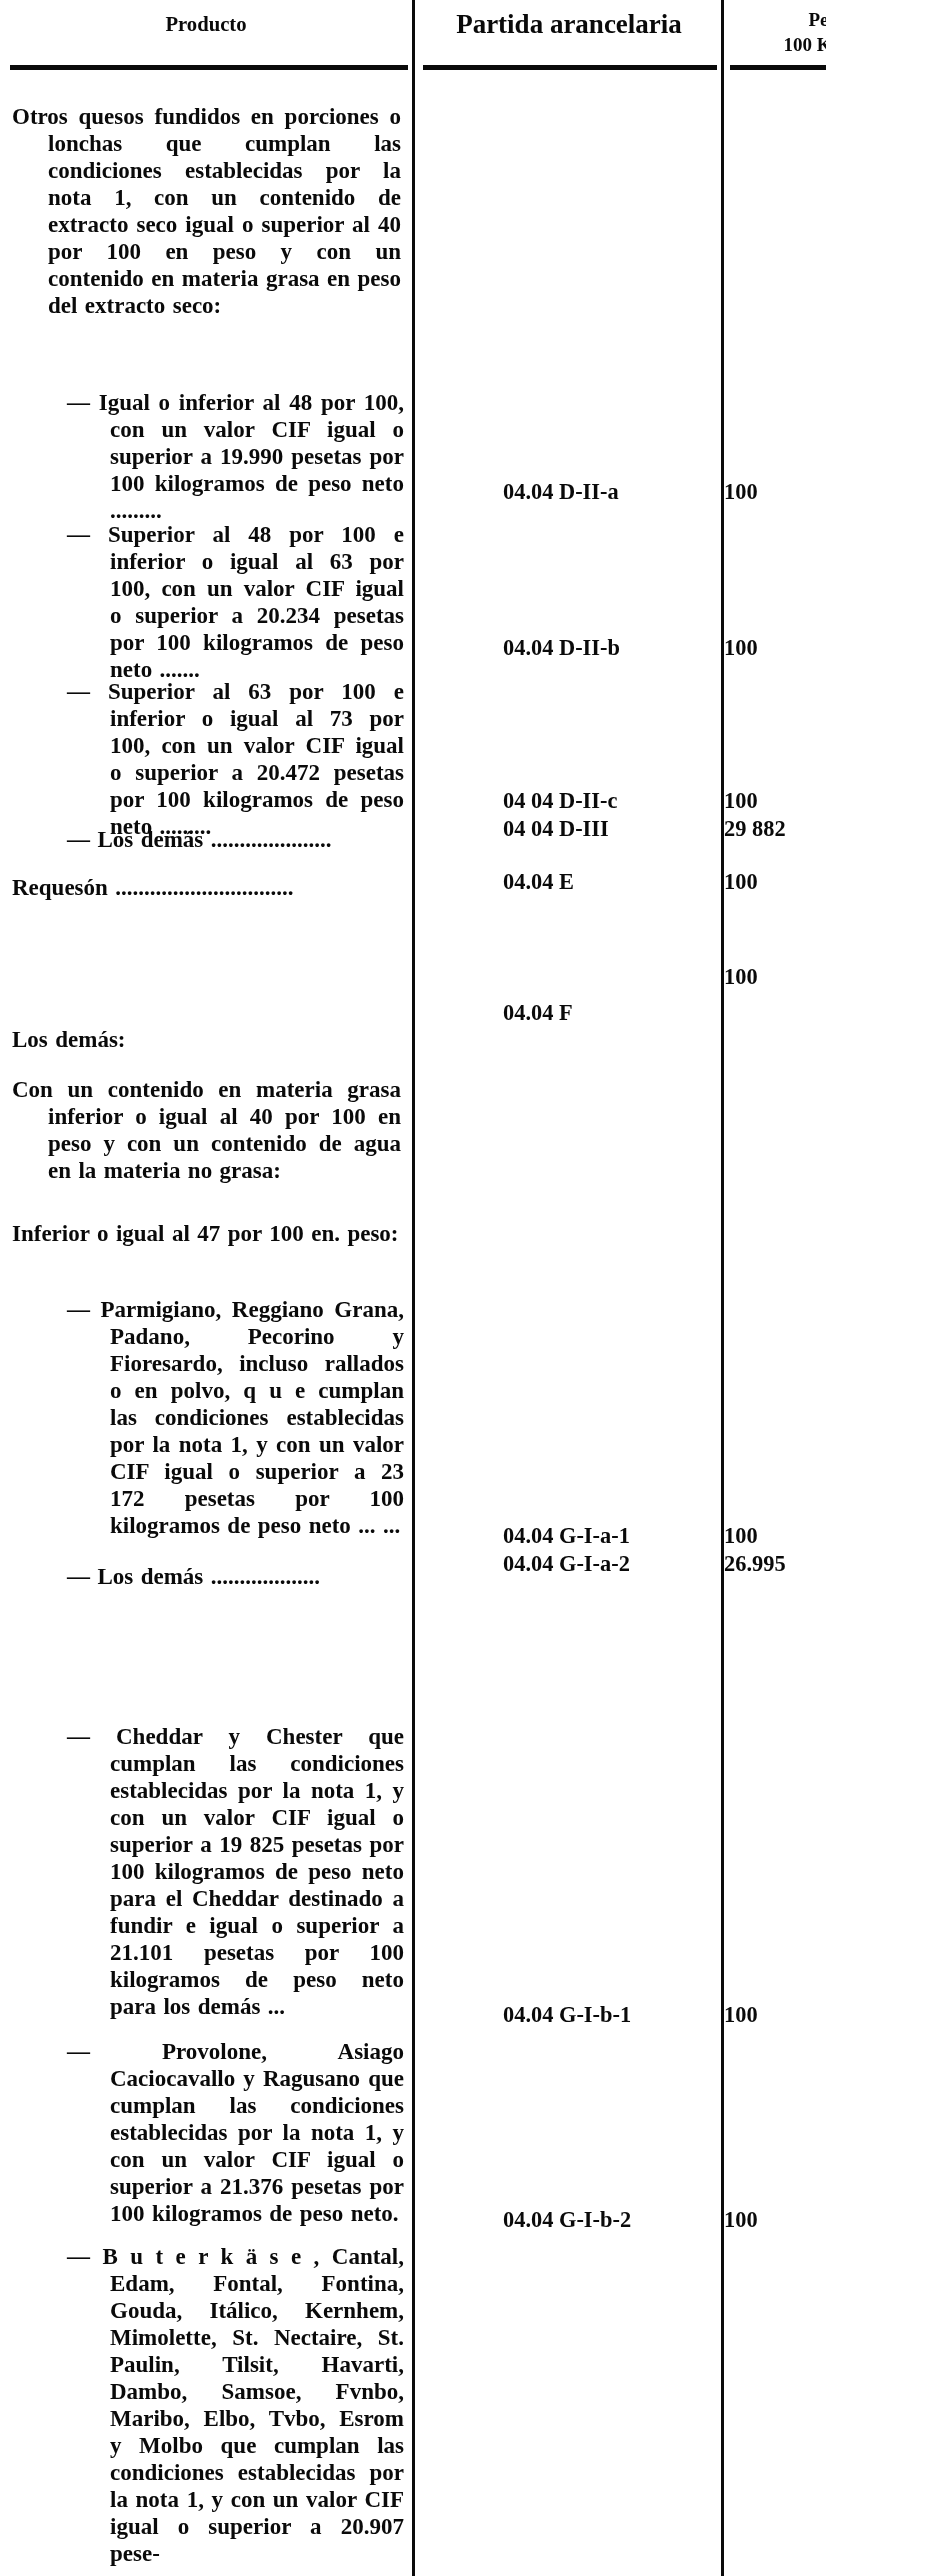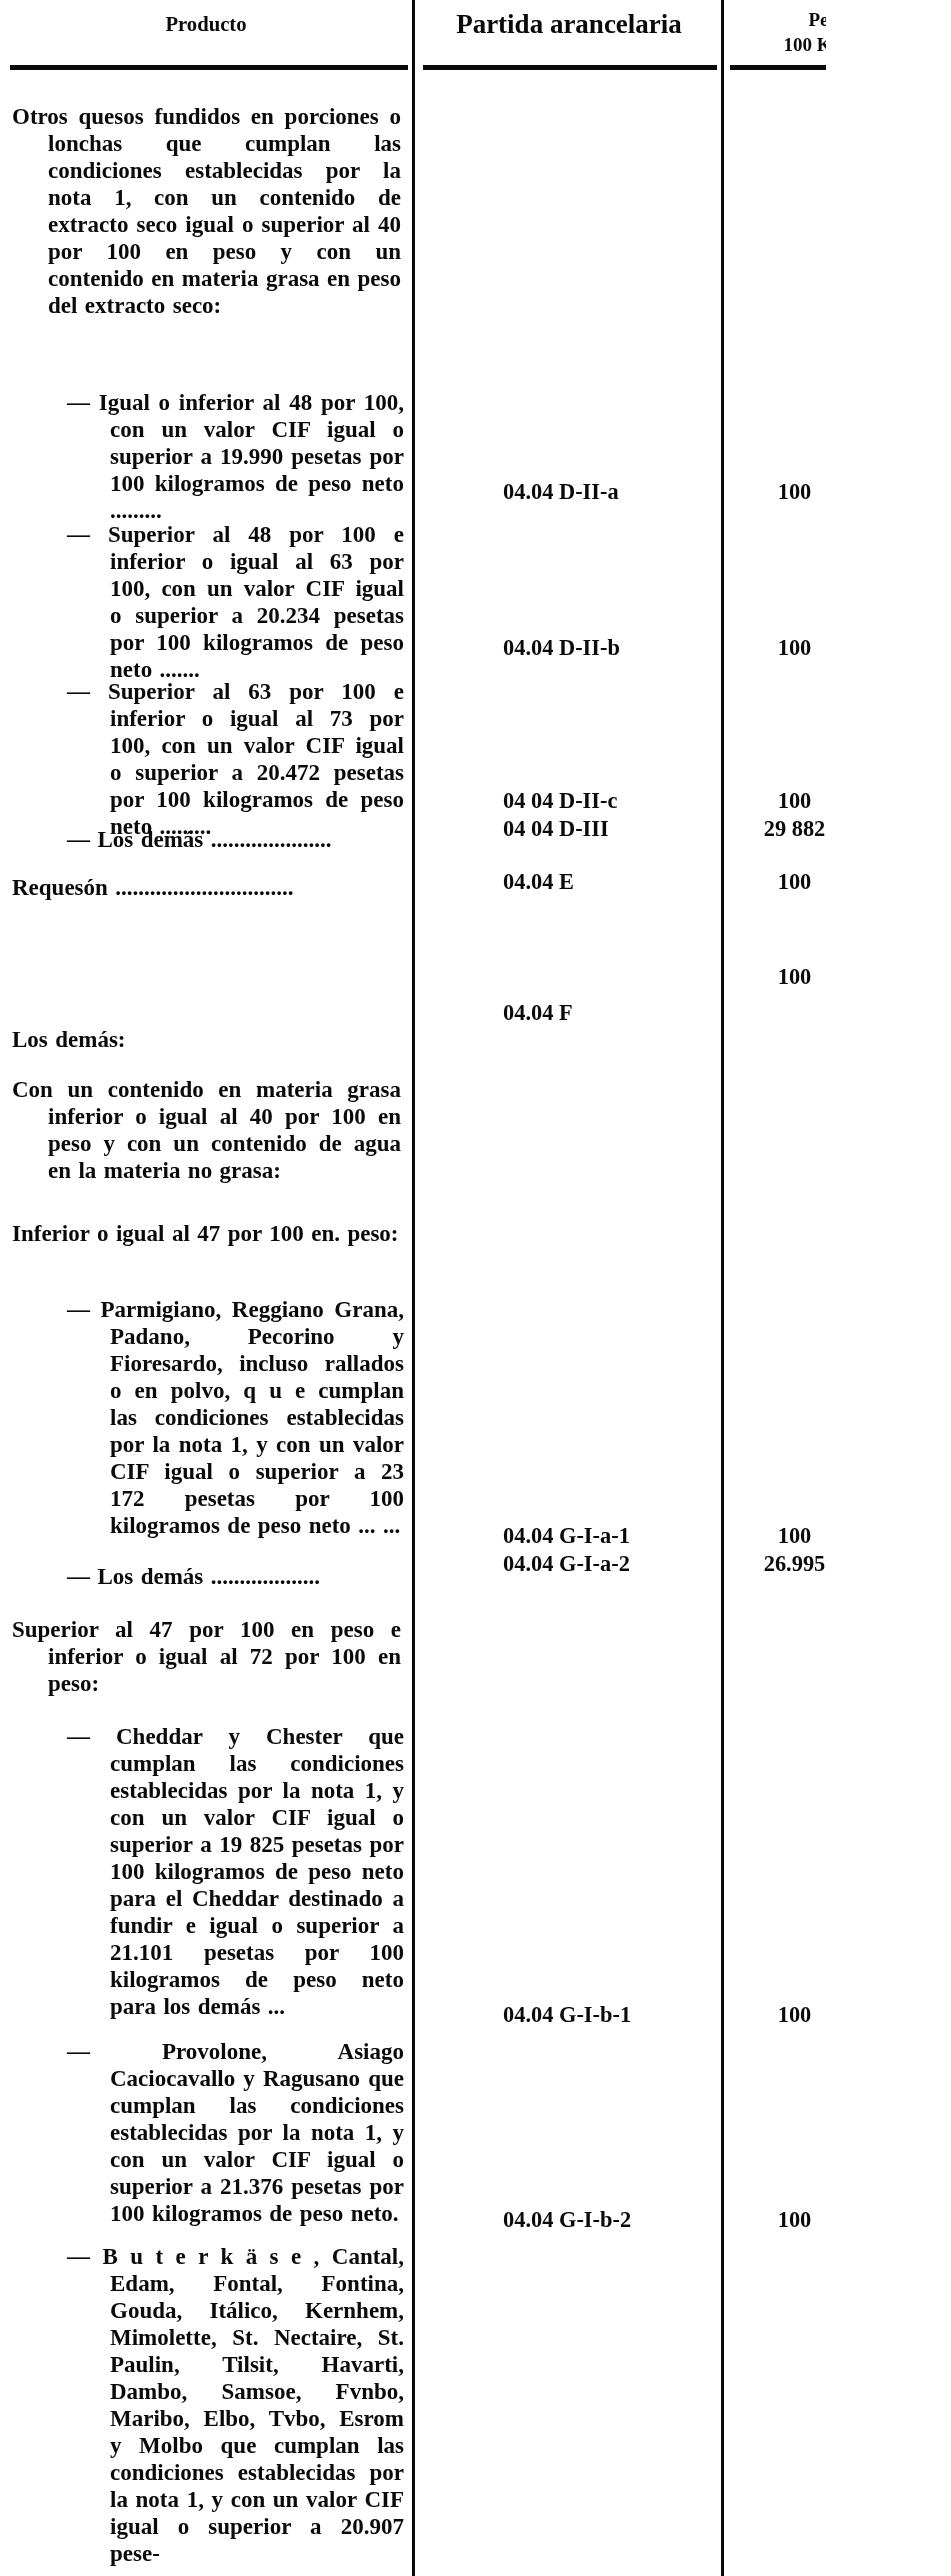--- a/index.html
+++ b/index.html
@@ -64,21 +64,21 @@
   .code {
     position: absolute;
     left: 503px;
     font-size: 22.4px;
     white-space: nowrap;
   }
   .value {
     position: absolute;
     left: 724px;
     width: 141px;
-    text-align: center;
+    text-align: left;
     font-size: 22.4px;
     white-space: nowrap;
   }
 </style>
 </head>
 <body>
 
 <div class="page">
 
   <div class="vrule v1"></div>
@@ -99,21 +99,20 @@
   <div class="block dash" style="top:389px">— Igual o inferior al 48 por 100, con un valor CIF igual o superior a 19.990 pesetas por 100 kilogramos de peso neto .........</div>
   <div class="block dash" style="top:521px">— Superior al 48 por 100 e inferior o igual al 63 por 100, con un valor CIF igual o superior a 20.234 pesetas por 100 kilogramos de peso neto .......</div>
   <div class="block dash" style="top:678px">— Superior al 63 por 100 e inferior o igual al 73 por 100, con un valor CIF igual o superior a 20.472 pesetas por 100 kilogramos de peso neto .........</div>
   <div class="block dash" style="top:826px">— Los demás .....................</div>
   <div class="block para" style="top:874px">Requesón ...............................</div>
   <div class="block para" style="top:1026px">Los demás:</div>
   <div class="block para" style="top:1076px">Con un contenido en materia grasa inferior o igual al 40 por 100 en peso y con un contenido de agua en la materia no grasa:</div>
   <div class="block para" style="top:1220px">Inferior o igual al 47 por 100 en. peso:</div>
   <div class="block dash" style="top:1296px">— Parmigiano, Reggiano Grana, Padano, Pecorino y Fioresardo, incluso rallados o en polvo, q u e cumplan las condiciones establecidas por la nota 1, y con un valor CIF igual o superior a 23 172 pesetas por 100 kilogramos de peso neto ... ...</div>
   <div class="block dash" style="top:1563px">— Los demás ...................</div>
-  <div class="block para" style="top:1616px">Superior al 47 por 100 en peso e inferior o igual al 72 por 100 en peso:</div>
   <div class="block dash" style="top:1723px">— Cheddar y Chester que cumplan las condiciones establecidas por la nota 1, y con un valor CIF igual o superior a 19 825 pesetas por 100 kilogramos de peso neto para el Cheddar destinado a fundir e igual o superior a 21.101 pesetas por 100 kilogramos de peso neto para los demás ...</div>
   <div class="block dash" style="top:2038px">— Provolone, Asiago Caciocavallo y Ragusano que cumplan las condiciones establecidas por la nota 1, y con un valor CIF igual o superior a 21.376 pesetas por 100 kilogramos de peso neto.</div>
   <div class="block dash" style="top:2243px">— B u t e r k ä s e , Cantal, Edam, Fontal, Fontina, Gouda, Itálico, Kernhem, Mimolette, St. Nectaire, St. Paulin, Tilsit, Havarti, Dambo, Samsoe, Fvnbo, Maribo, Elbo, Tvbo, Esrom y Molbo que cumplan las condiciones establecidas por la nota 1, y con un valor CIF igual o superior a 20.907 pese-</div>
 
   <div class="code" style="top:479px">04.04 D-II-a</div>
   <div class="code" style="top:635px">04.04 D-II-b</div>
   <div class="code" style="top:788px">04 04 D-II-c</div>
   <div class="code" style="top:816px">04 04 D-III</div>
   <div class="code" style="top:869px">04.04 E</div>
   <div class="code" style="top:1000px">04.04 F</div>

